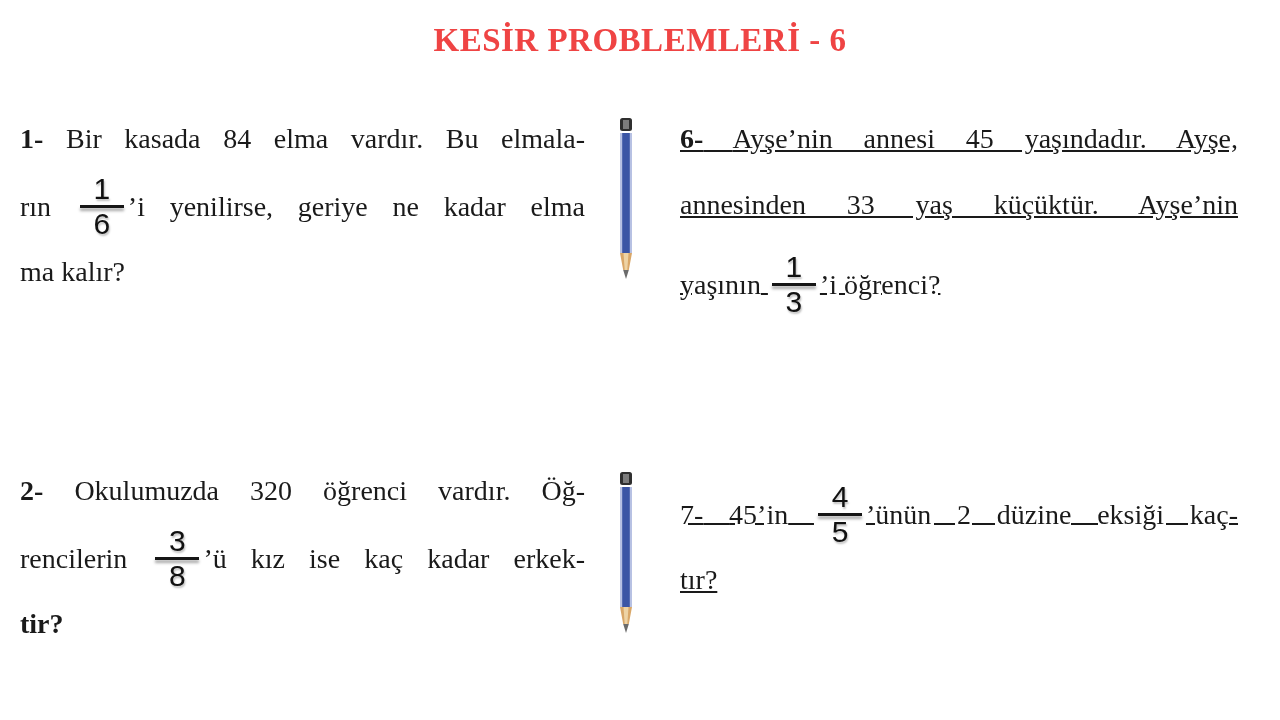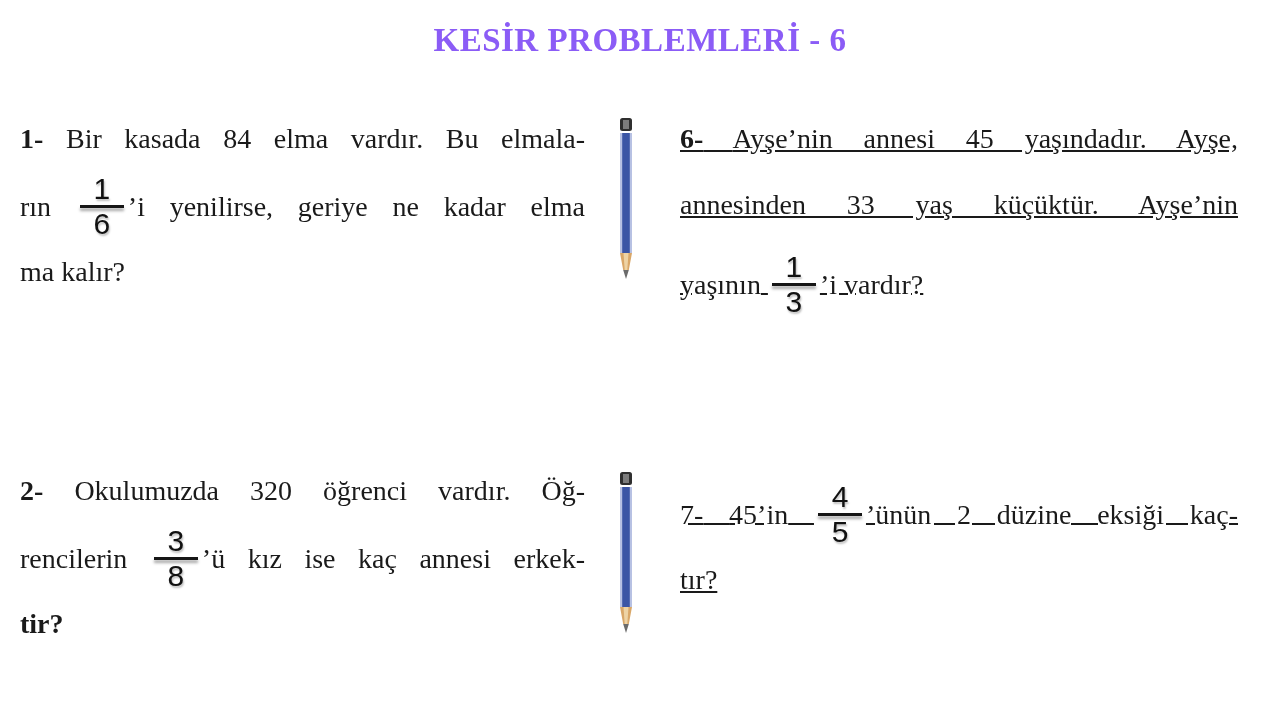--- a/index.html
+++ b/index.html
@@ -2,21 +2,21 @@
 <html><head>
 <meta charset="utf-8">
 <style>
   * { margin:0; padding:0; box-sizing:border-box; }
   html,body { width:1280px; height:720px; background:#ffffff; overflow:hidden;
               font-family:"Liberation Serif","DejaVu Serif",serif; color:#1a1a1a; }
 
   .page { position:relative; width:1280px; height:720px; background:#ffffff; }
 
   .title { position:absolute; top:22px; left:0; width:1280px; text-align:center;
-           font-size:33px; font-weight:bold; color:#8b5cf6; letter-spacing:0.5px; }
+           font-size:33px; font-weight:bold; color:#ef4444; letter-spacing:0.5px; }
 
   .problem { position:absolute; font-size:28px; }
   .col-left  { left:20px;  width:565px; }
   .col-right { left:680px; width:558px;text-decoration:underline; }
 
   .line { line-height:38px; text-align:justify; text-align-last:justify; text-justify:inter-word;margin-top:8px; }
   .line.last { text-align:center; text-align-last:left; }
 
   .pnum { font-weight:bold; }
   .pnum.regular { font-weight:normal; }
@@ -53,32 +53,32 @@
         </span><span>’i yenilirse, geriye ne kadar elma</span></div>
     <div class="line last" style="margin-top:6px;"><span>ma kalır?</span></div>
   </div>
 
   <div class="problem col-left" style="top:464px;">
     <div class="line"><span class="pnum">2-</span> <span>Okulumuzda 320 öğrenci vardır. Öğ-</span></div>
     <div class="line fracline" style="margin-top:6px;"><span>rencilerin</span> <span class="frac">
           <span class="num">3</span>
           <span class="bar"></span>
           <span class="den">8</span>
-        </span><span>’ü kız ise kaç annesi erkek-</span></div>
+        </span><span>’ü kız ise kaç kadar erkek-</span></div>
     <div class="line last" style="margin-top:6px;font-weight:bold;"><span>tir?</span></div>
   </div>
 
   <div class="problem col-right" style="top:112px;">
     <div class="line"><span class="pnum">6-</span> <span>Ayşe’nin annesi 45 yaşındadır. Ayşe,</span></div>
     <div class="line" style="margin-top:28px;"><span>annesinden 33 yaş küçüktür. Ayşe’nin</span></div>
     <div class="line last fracline" style="margin-top:18px;"><span>yaşının</span> <span class="frac">
           <span class="num">1</span>
           <span class="bar"></span>
           <span class="den">3</span>
-        </span><span>’i vardır?</span></div>
+        </span><span>’i öğrenci?</span></div>
   </div>
 
   <div class="problem col-right" style="top:464px;">
     <div class="line fracline"><span class="pnum regular">7-</span> <span>45’in</span> <span class="frac">
           <span class="num">4</span>
           <span class="bar"></span>
           <span class="den">5</span>
         </span><span>’ünün 2 düzine eksiği kaç-</span></div>
     <div class="line last" style="margin-top:6px;"><span>tır?</span></div>
   </div>

